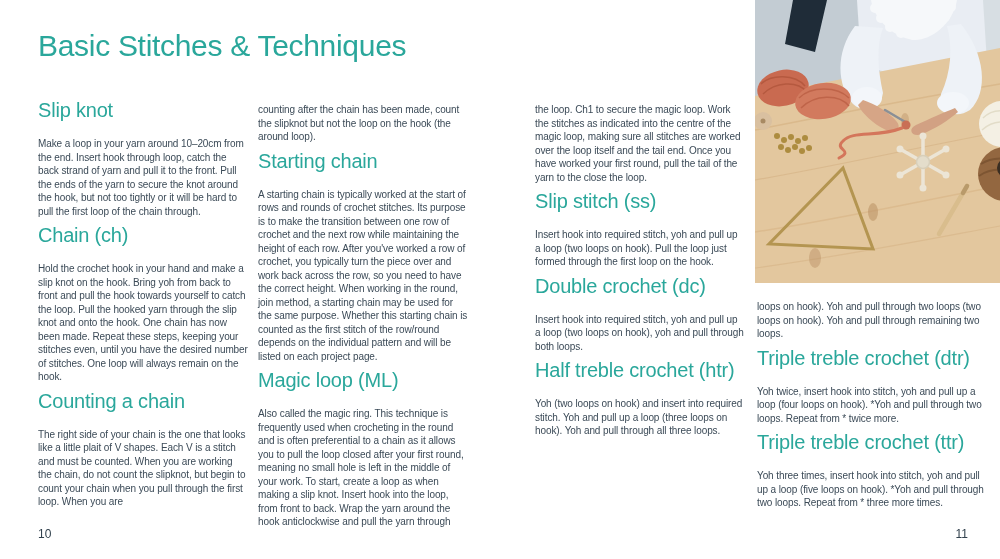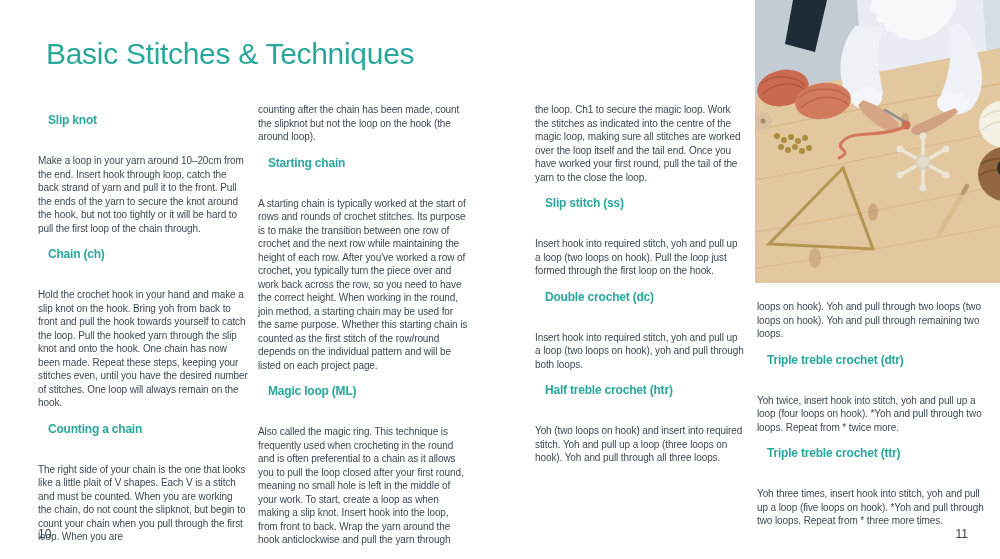--- a/index.html
+++ b/index.html
@@ -3,33 +3,33 @@
 <meta charset="utf-8">
 <style>
   :root { --accent:#2aa79b; --ink:#3b4a57; --paper:#ffffff; }
   * { box-sizing:border-box; }
   html,body { margin:0; padding:0; background:#ffffff; }
   .spread {
     position:relative; width:1000px; height:559px; background:var(--paper);
     font-family:"Liberation Sans", sans-serif; overflow:hidden;
   }
   .title {
-    position:absolute; left:38px; top:30px; margin:8px;
+    position:absolute; left:38px; top:30px; margin:0;
     font-size:30px; line-height:32px; font-weight:500; letter-spacing:-0.3px;
     color:var(--accent);
   }
   .title-wave { position:absolute; left:38px; top:68px; }
   .col { position:absolute; }
   .col-1 { left:38px;  top:101px; width:210px; }
   .col-2 { left:258px; top:103px; width:210px; }
   .col-3 { left:535px; top:103px; width:210px; }
   .col-4 { left:757px; top:300px; width:232px; }
   .section { margin:0 0 8px 0; }
   .heading {
-    margin:10px; font-size:12px; line-height:19px; font-weight:700;
+    margin:0; font-size:20px; line-height:19px; font-weight:400;
     letter-spacing:-0.2px; color:var(--accent);
   }
   .wave { height:7px; margin:3px 0 7px 0; overflow:hidden; }
   .body {
     margin:0 0 8px 0; font-size:10px; line-height:13.5px; letter-spacing:-0.1px;
     color:var(--ink); font-weight:400;
   }
   .section .body { margin-bottom:0; }
   .pagenum {
     position:absolute; bottom:18px; font-size:12px; color:#31414d; font-weight:500;

